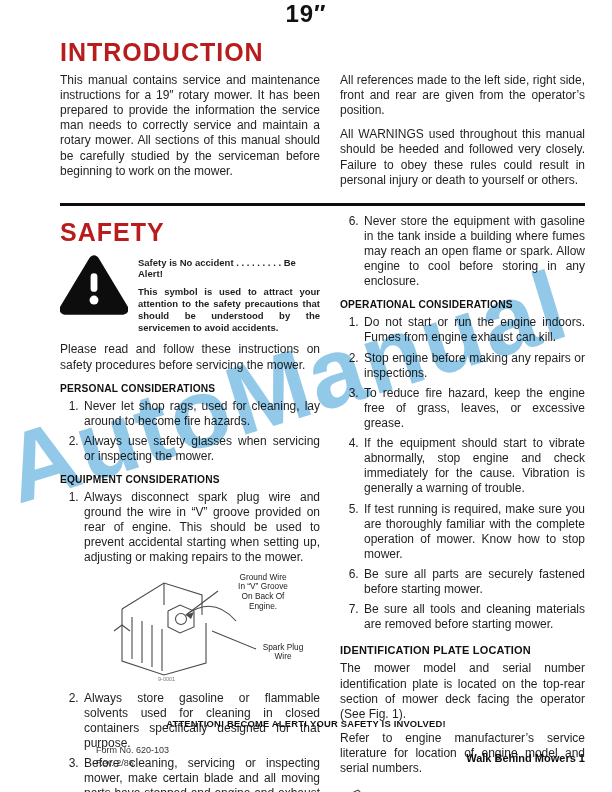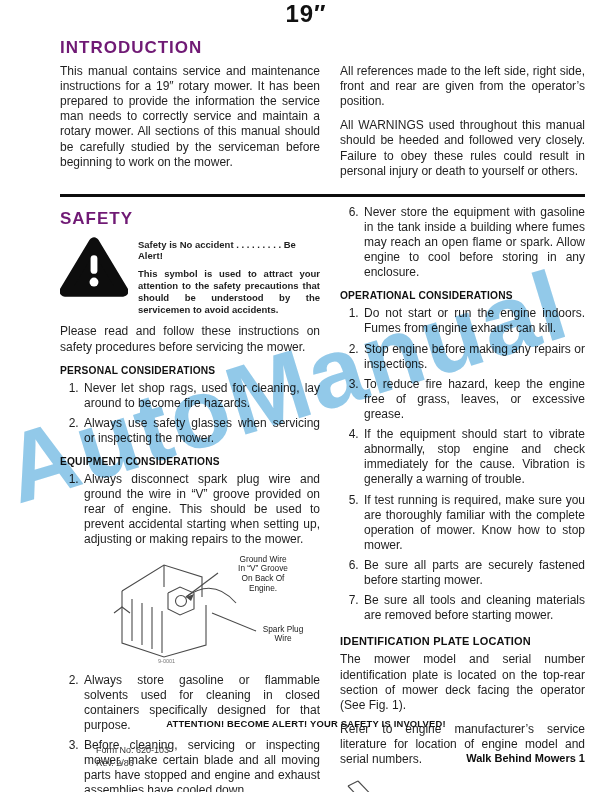--- a/index.html
+++ b/index.html
@@ -16,21 +16,21 @@
     color:rgba(140,198,232,0.95);
     transform:rotate(-17deg);transform-origin:0 0;
     mix-blend-mode:multiply;pointer-events:none;
   }
   .title{
     text-align:center;font-size:24px;font-weight:bold;color:#111;
     letter-spacing:1px;
   }
   .margins{padding:0 27px 0 60px;}
   h2.big{
-    font-size:17px;font-weight:bold;color:#701a75;letter-spacing:1px;
+    font-size:25px;font-weight:bold;color:#b91c1c;letter-spacing:1px;
     margin:10px 0 6px 0;
   }
   .cols{display:flex;gap:20px;}
   .col-l{width:260px;flex:none;}
   .col-r{width:245px;flex:none;}
   p.body, li{
     font-size:12px;line-height:1.26;text-align:justify;color:#1f1f1f;
   }
   p.body{margin:0 0 9px 0;}
   .rule{height:3px;background:#0d0d0d;margin:6px 0 2px 0;}

